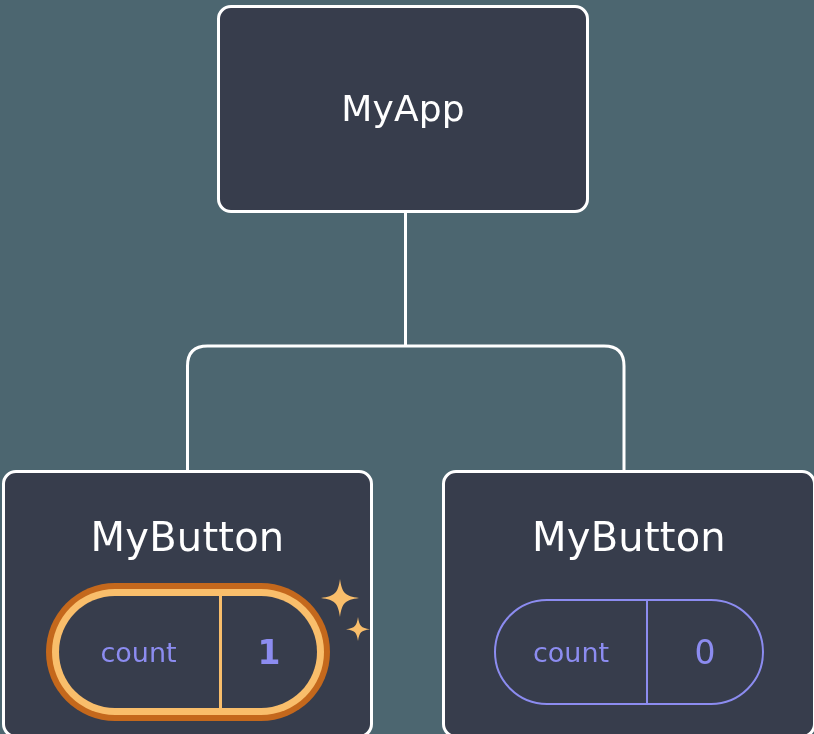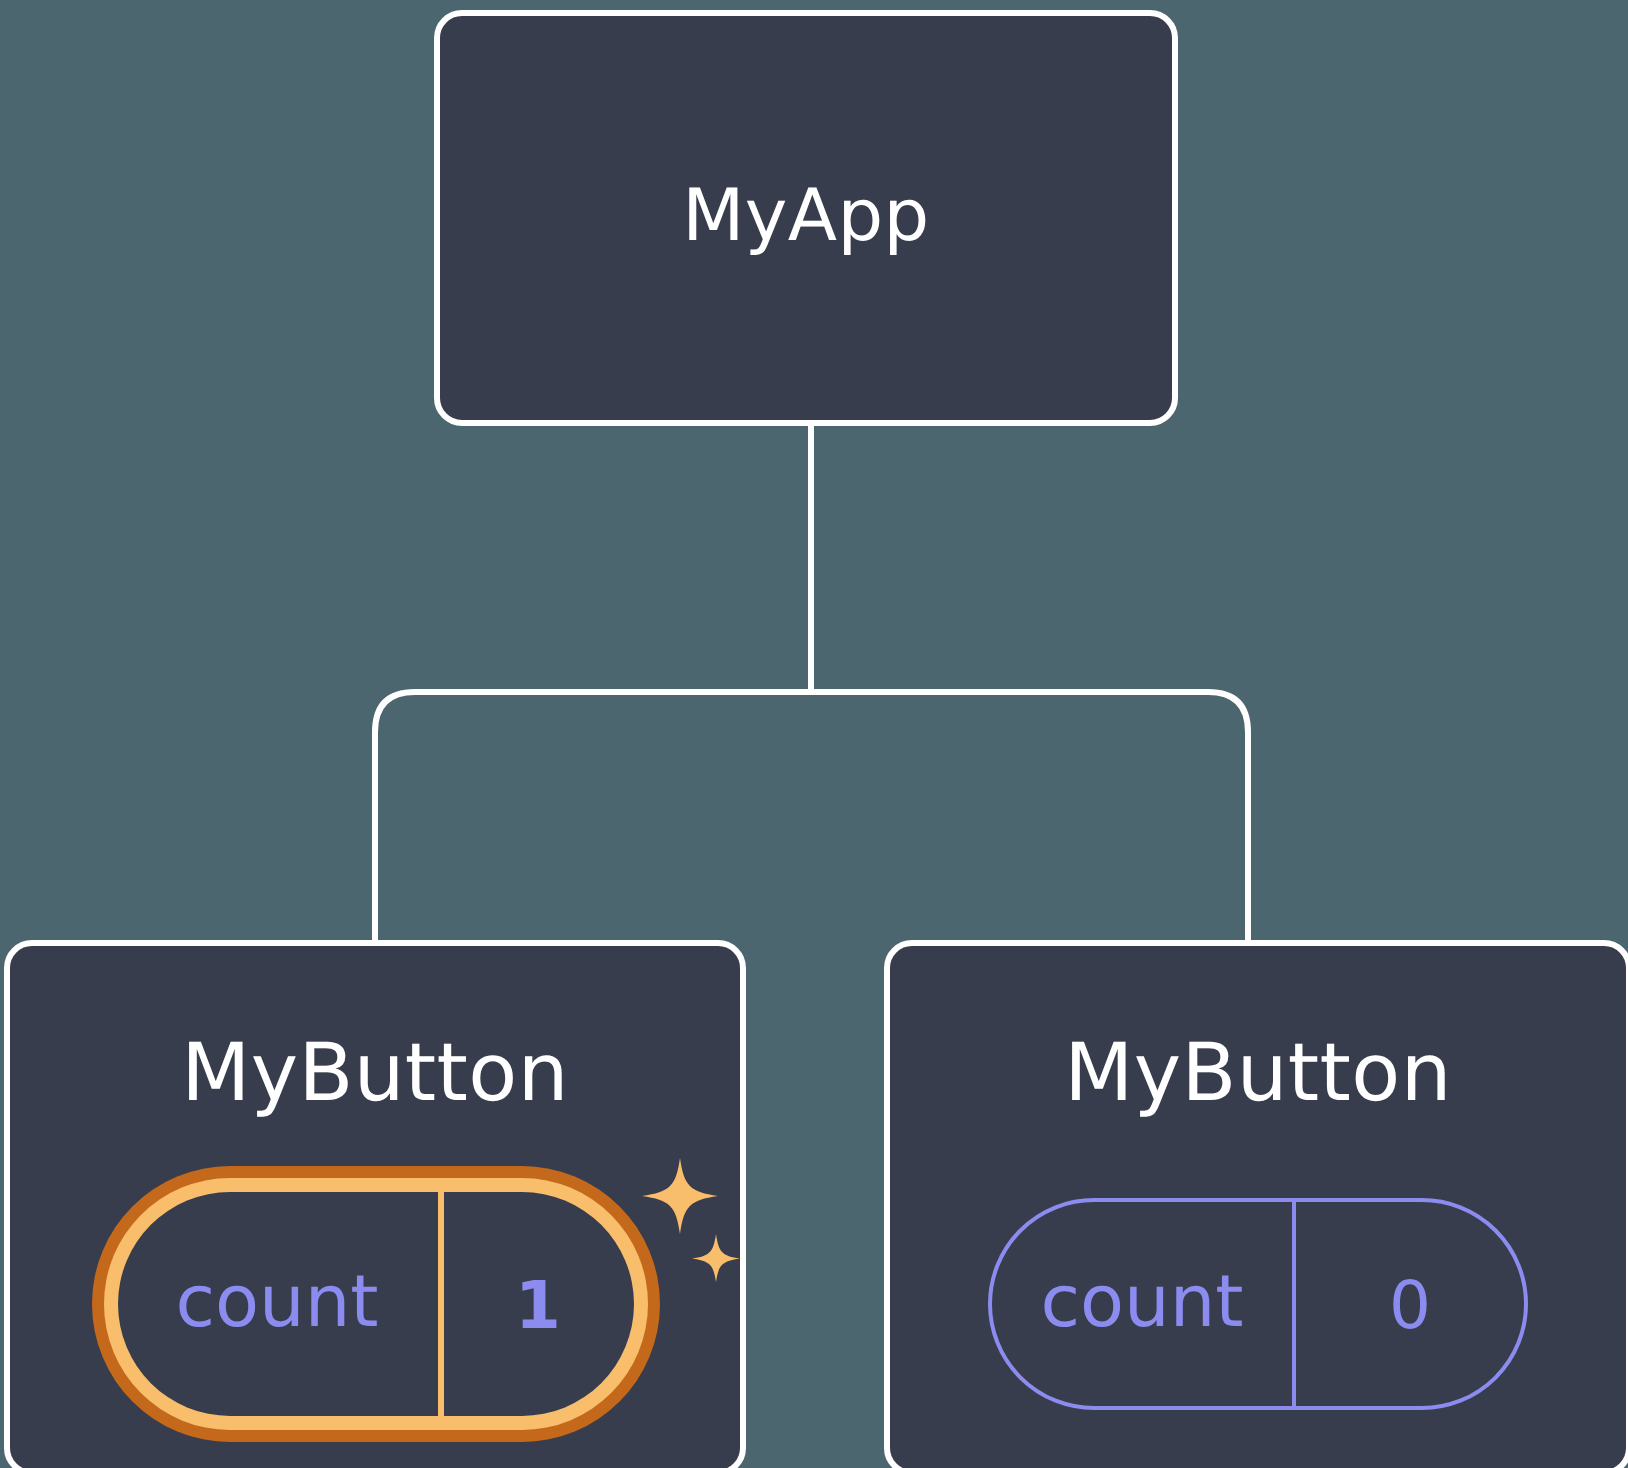--- a/index.html
+++ b/index.html
@@ -156,21 +156,21 @@
   }
   .pill-plain .cell-val {
     flex: 1 1 auto;
     display: flex;
     align-items: center;
     justify-content: center;
   }
 
   .state-key {
     color: #8c8cf0;
-    font-size: 36px;
+    font-size: 27px;
     font-weight: 400;
     line-height: 1;
   }
   .state-val {
     color: #8c8cf0;
     font-size: 33px;
     font-weight: 400;
     line-height: 1;
   }
   .state-val.emph {

